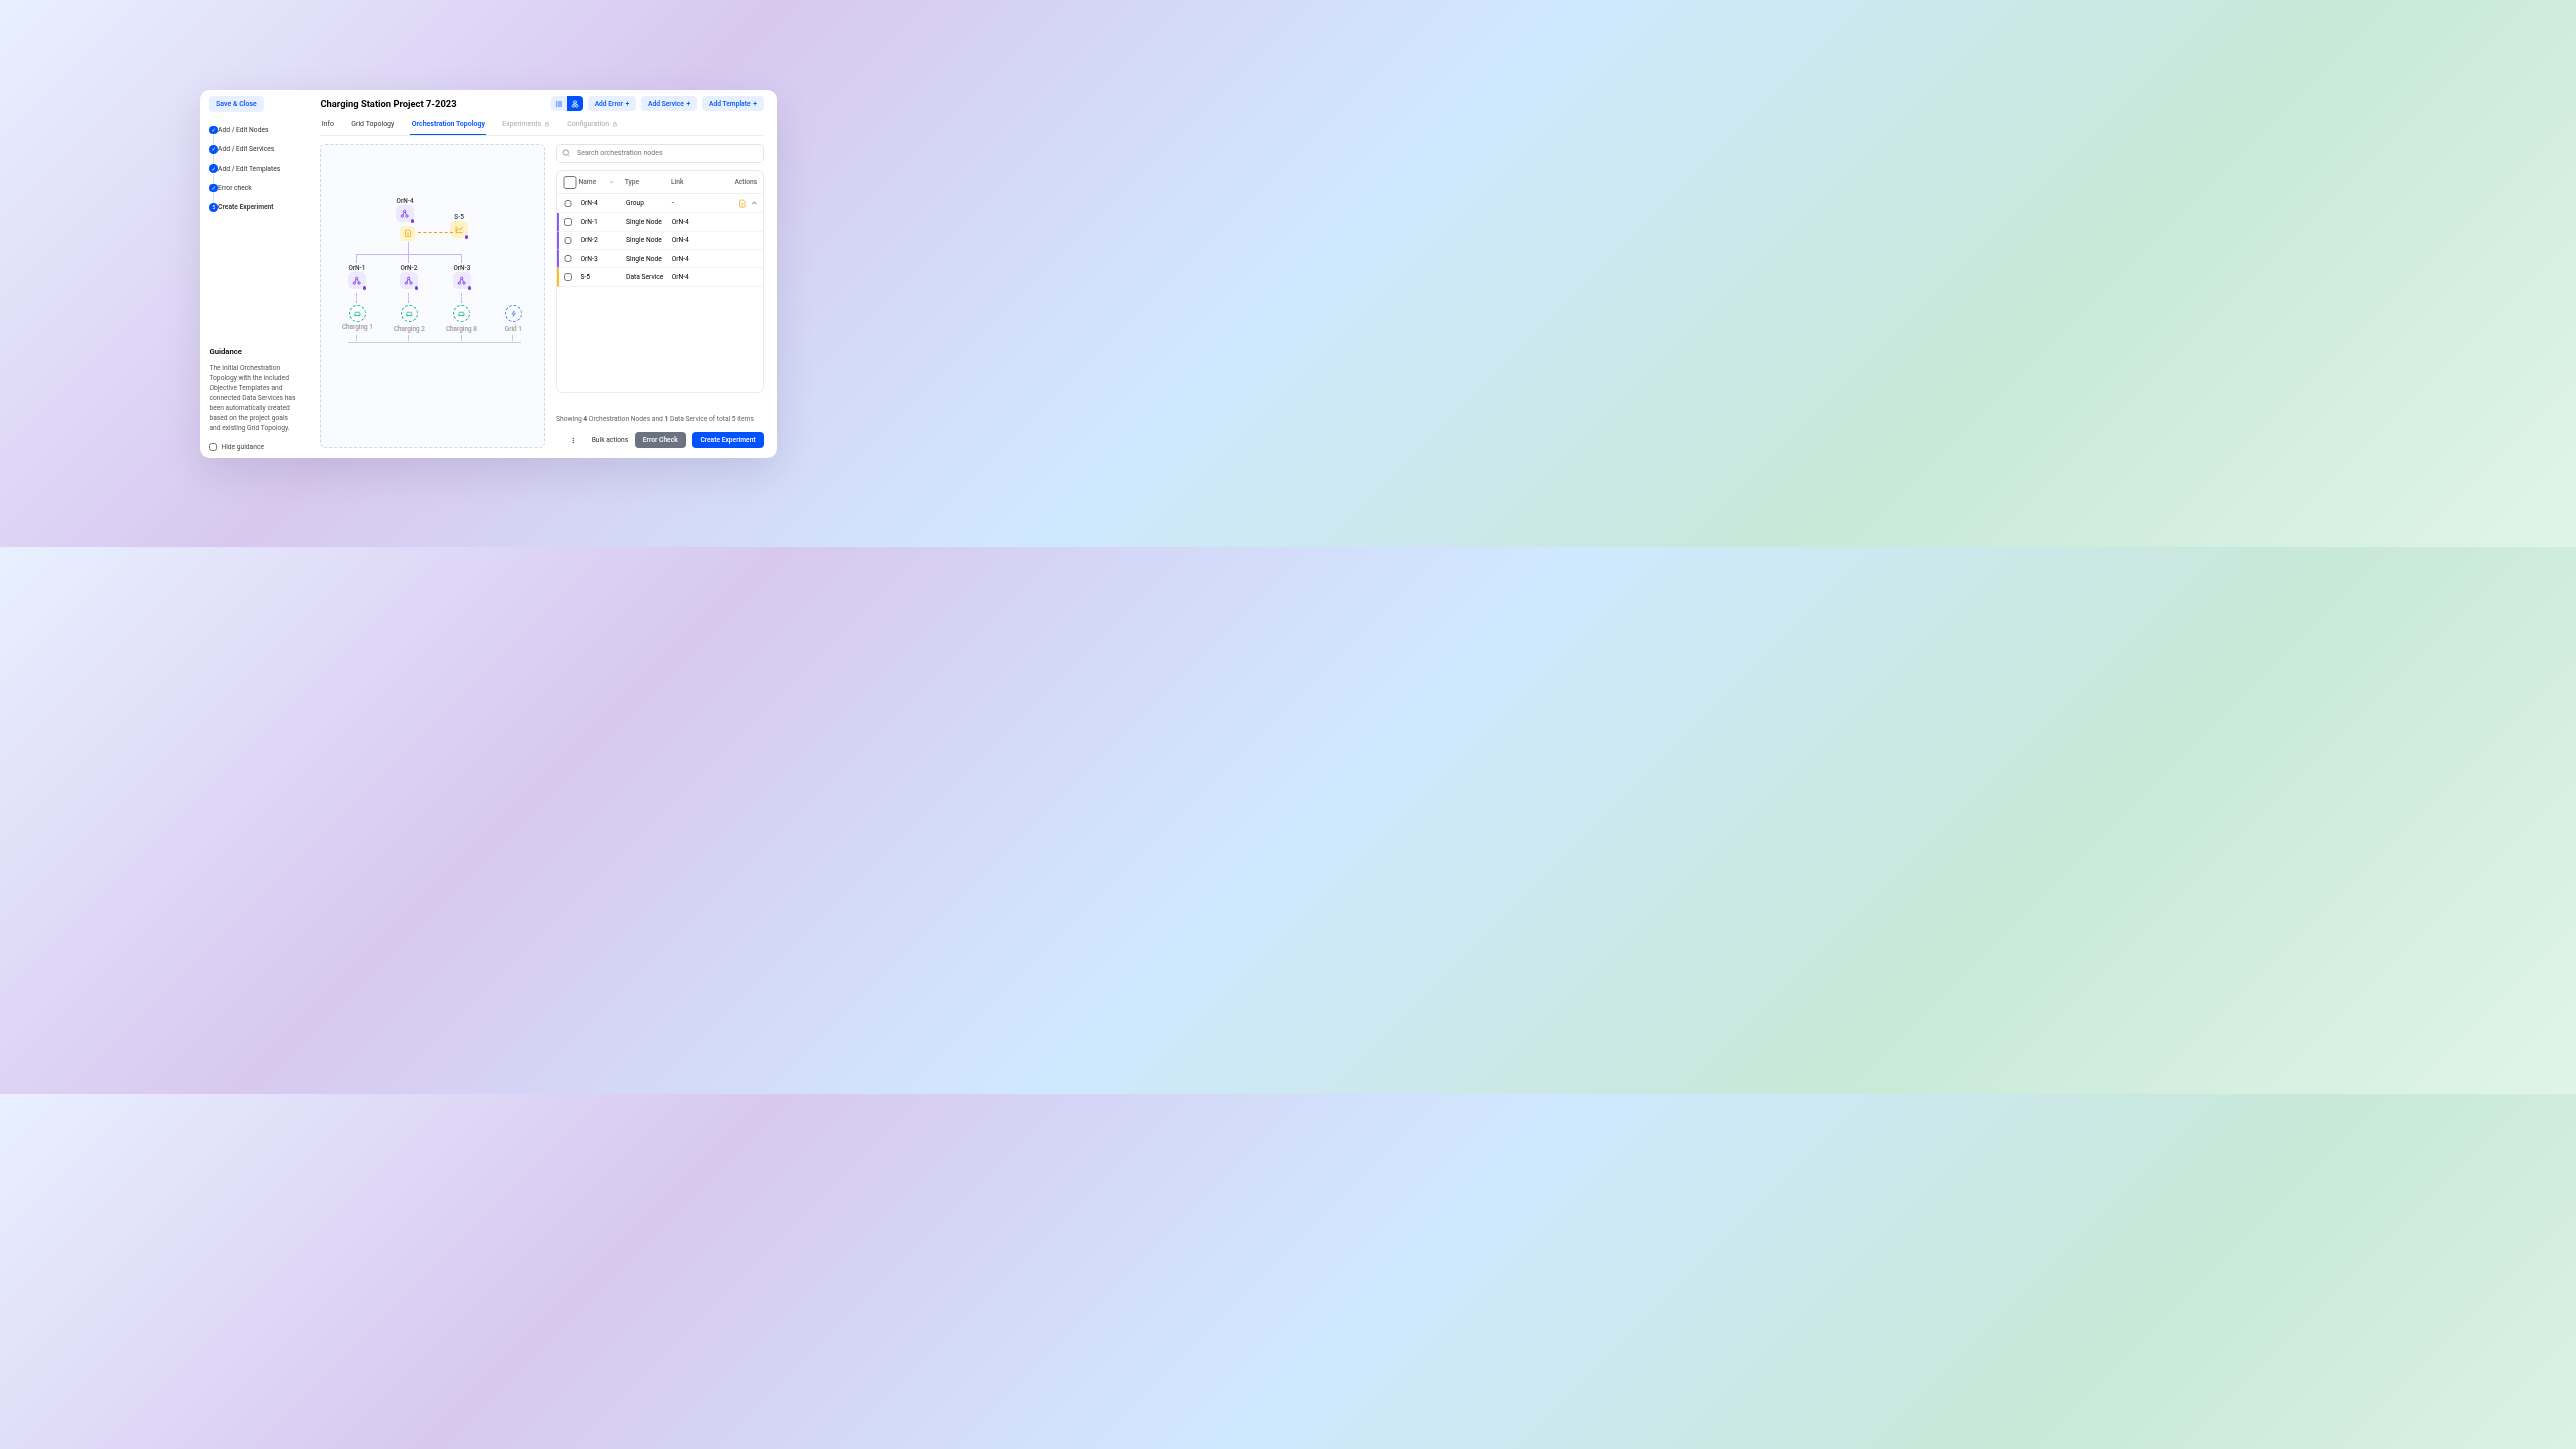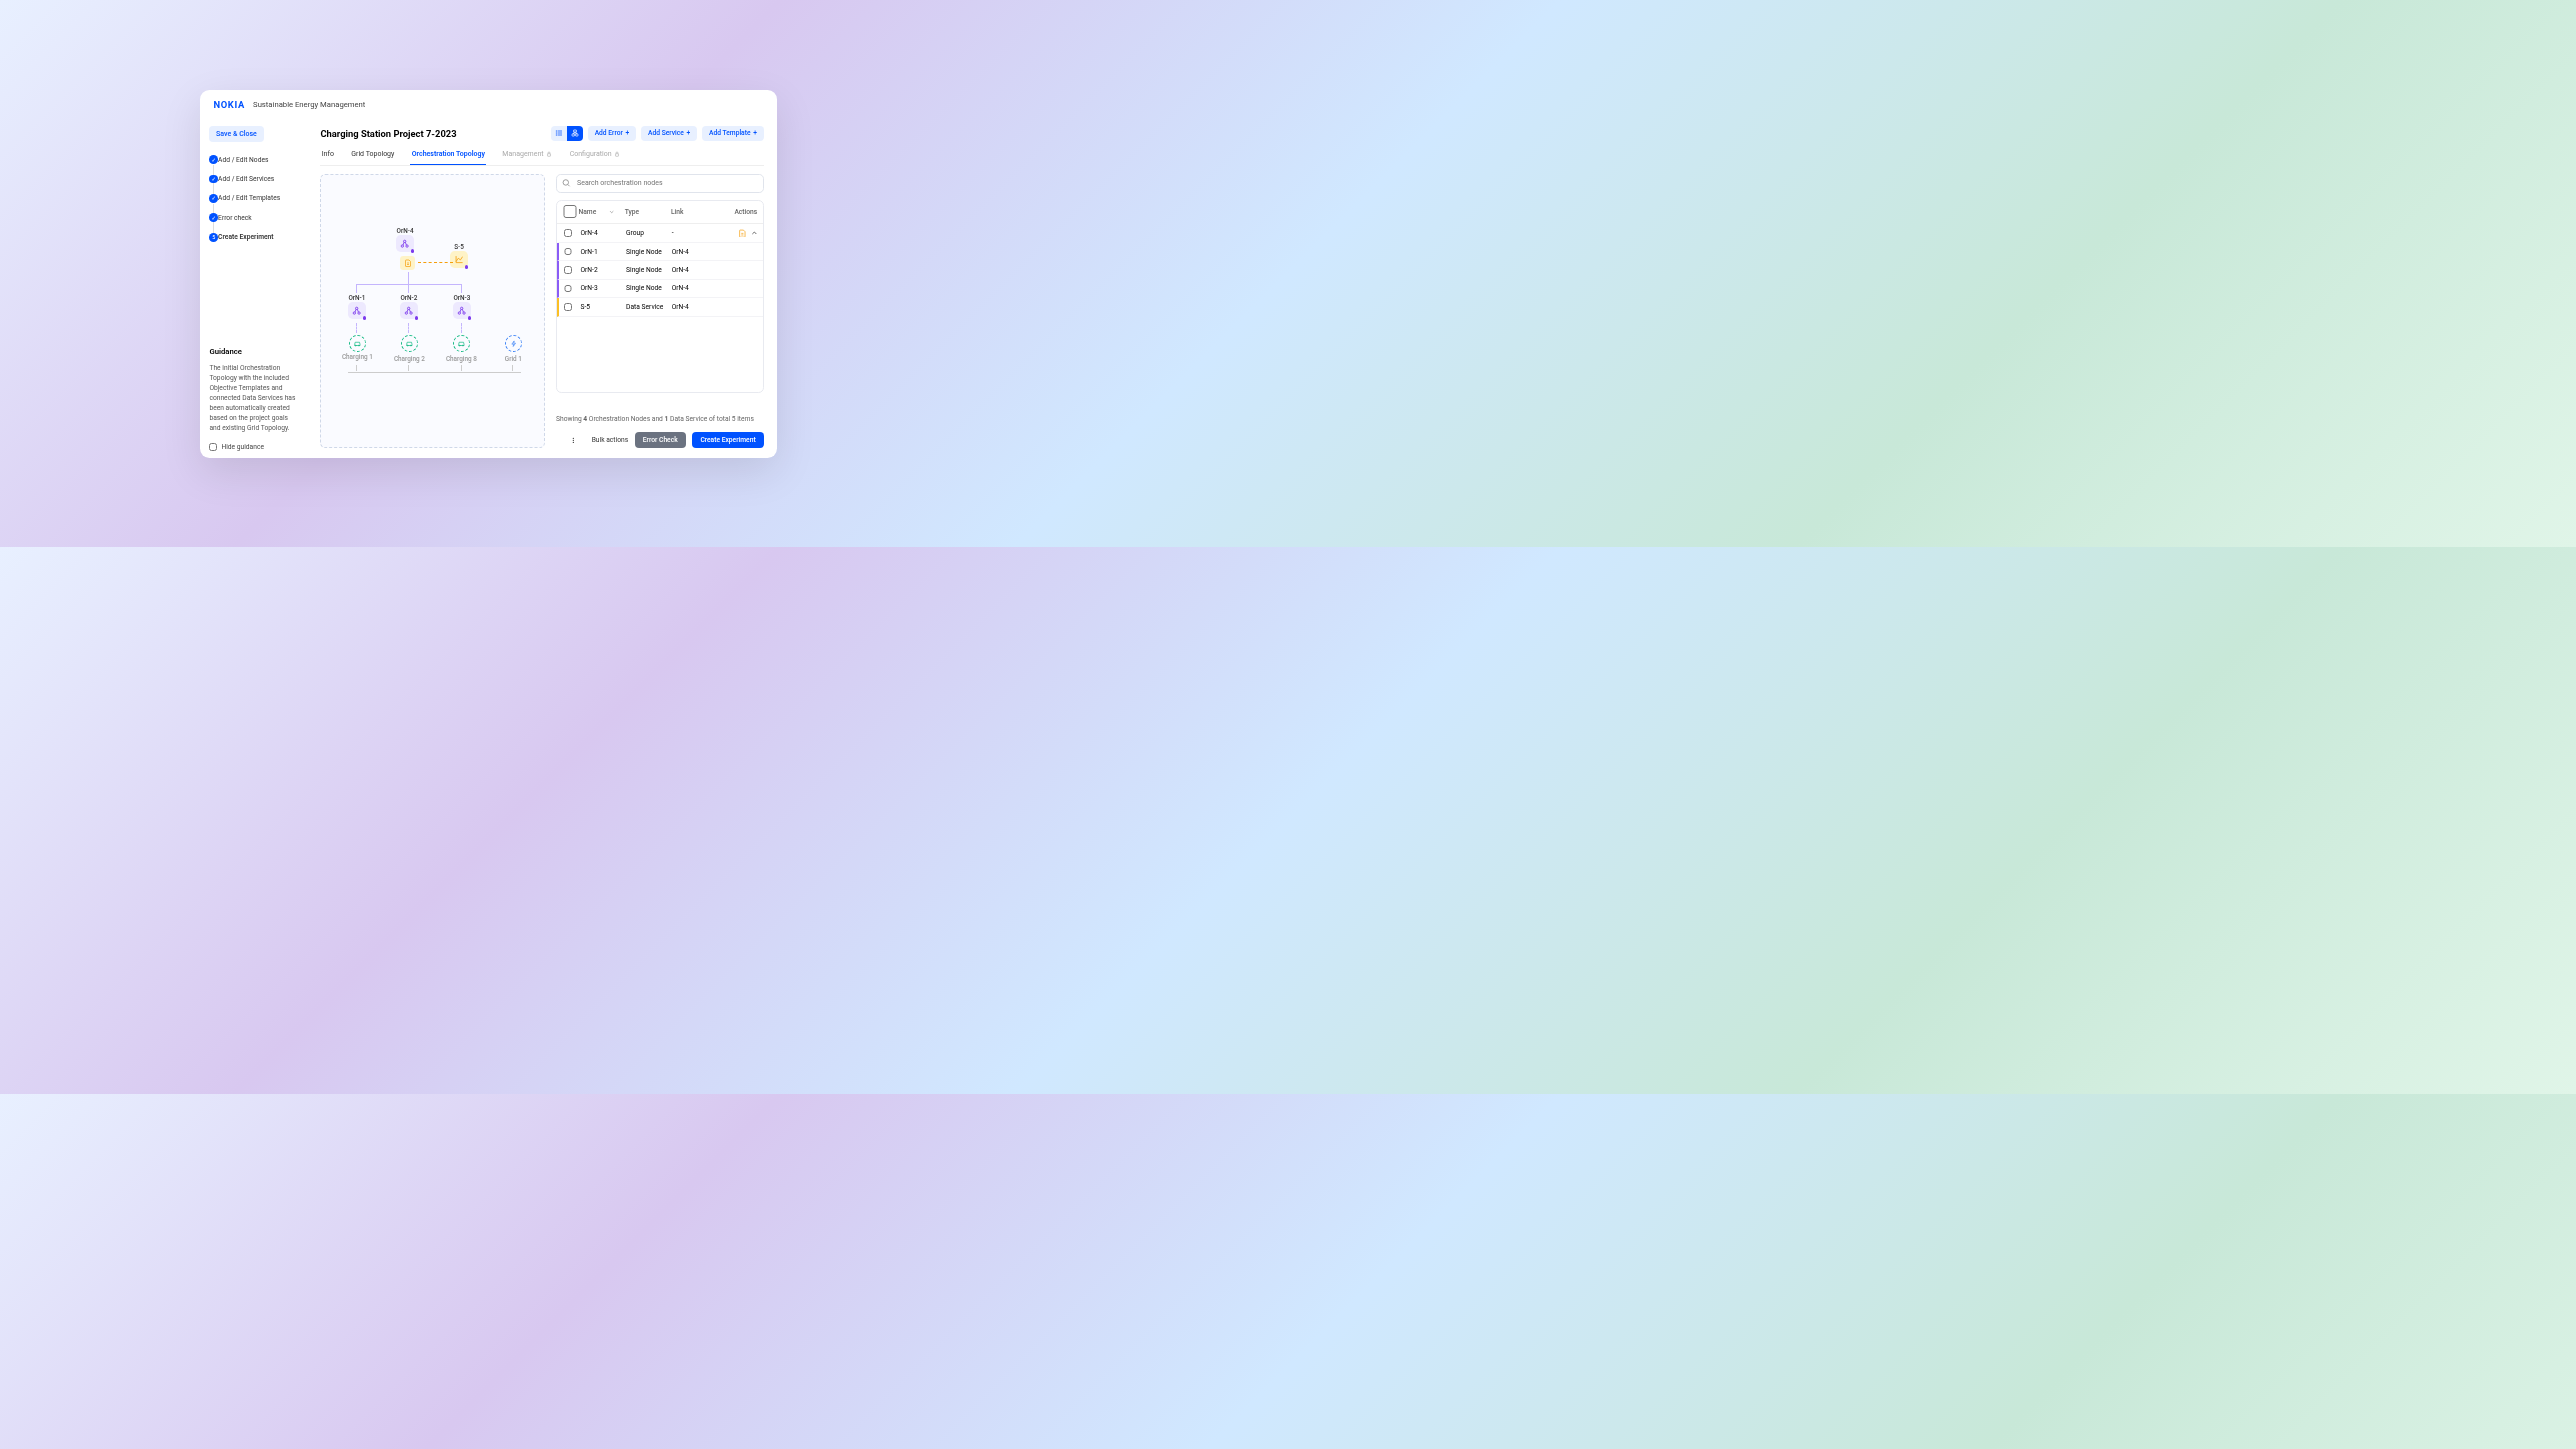--- a/index.html
+++ b/index.html
@@ -69,24 +69,20 @@
 .dashed-link{border-top:1px dashed #f59e0b;position:absolute}
 .solid-link{border-top:0.7px solid #c4b5fd;position:absolute}
 .vsolid{border-left:0.7px solid #c4b5fd;position:absolute}
 .vdash{border-left:1px dashed #c4b5fd;position:absolute}
 .ground{border-top:1px solid #ccc;position:absolute}
 </style>
 </head>
 <body>
 
 <div class="app">
-  <div class="header">
-    <span class="logo">NOKIA</span>
-    <span class="app-title">Sustainable Energy Management</span>
-  </div>
   <div class="body">
     <div class="sidebar">
       <button class="save-close">Save &amp; Close</button>
       <div class="steps" id="steps">
           <div class="step">
             <span class="step-icon">✓</span>
             <span class="step-label">Add / Edit Nodes</span>
           </div>
           <div class="step">
             <span class="step-icon">✓</span>
@@ -159,21 +155,21 @@
           <div class="tab">
             <span>Info</span>
           </div>
           <div class="tab">
             <span>Grid Topology</span>
           </div>
           <div class="tab active">
             <span>Orchestration Topology</span>
           </div>
           <div class="tab disabled">
-            <span>Management</span>
+            <span>Experiments</span>
             <svg width="6" height="6" viewBox="0 0 12 12" fill="none" stroke="#aaa" stroke-width="1.2">
               <rect x="3" y="5.5" width="6" height="5" rx="1"></rect>
               <path d="M4 5.5 V4 a2 2 0 0 1 4 0 V5.5"></path>
             </svg>
           </div>
           <div class="tab disabled">
             <span>Configuration</span>
             <svg width="6" height="6" viewBox="0 0 12 12" fill="none" stroke="#aaa" stroke-width="1.2">
               <rect x="3" y="5.5" width="6" height="5" rx="1"></rect>
               <path d="M4 5.5 V4 a2 2 0 0 1 4 0 V5.5"></path>

